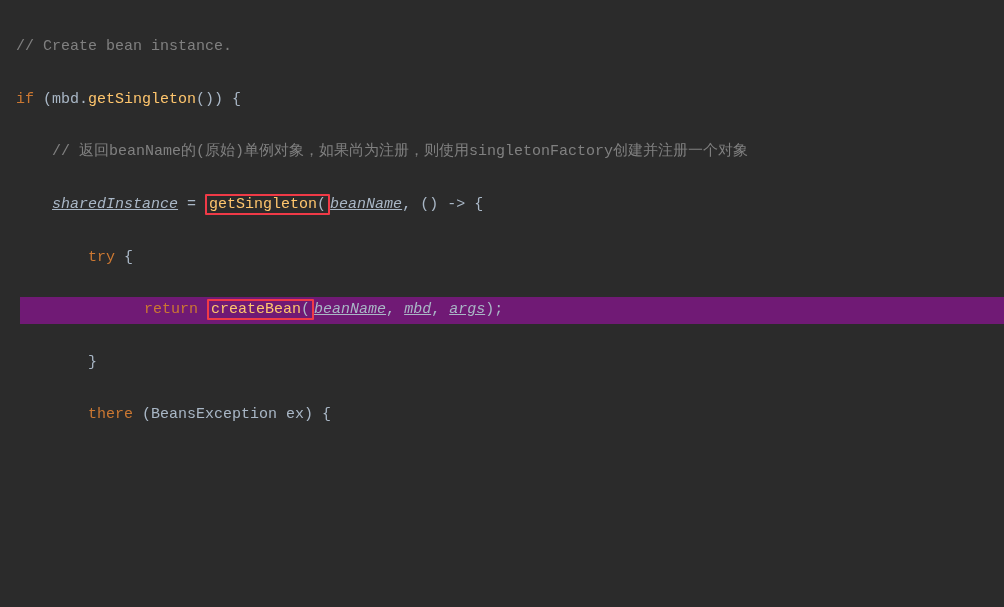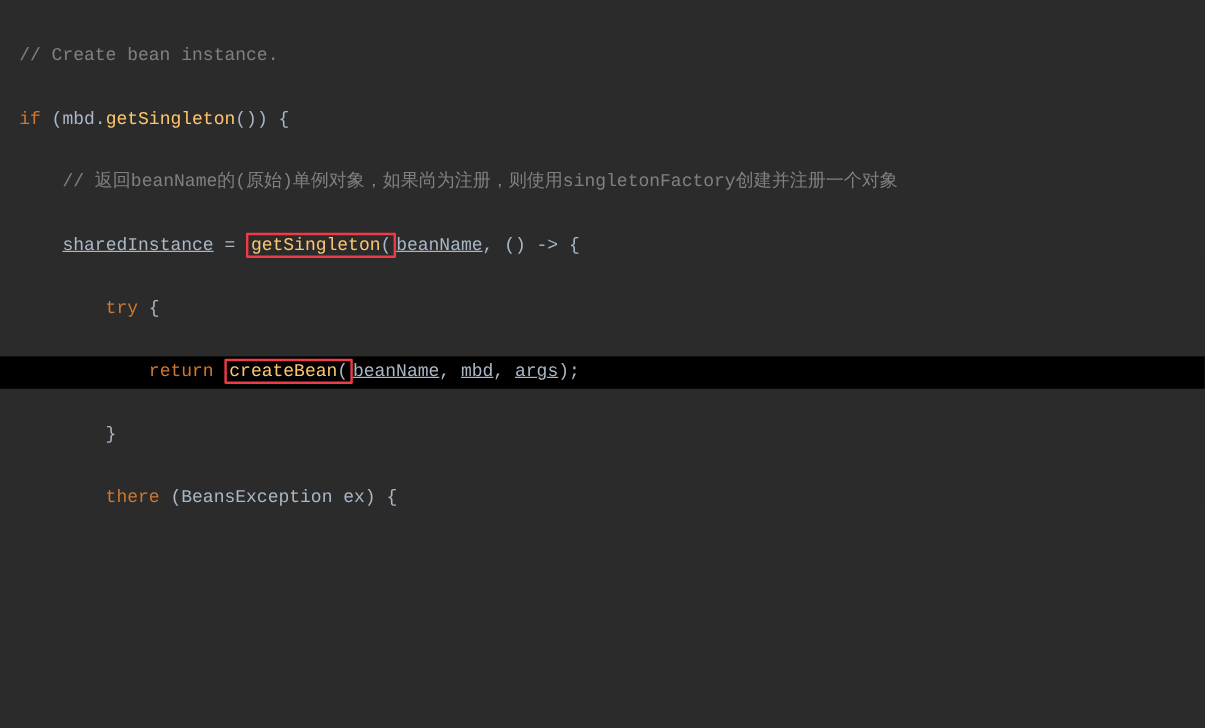--- a/index.html
+++ b/index.html
@@ -16,27 +16,28 @@
   .editor {
     padding: 8px 0 0 0;
     white-space: pre;
     position: relative;
   }
   .line {
     padding-left: 16px;
     color: #a9b7c6;
   }
   .hl-line {
-    background: #000000;
+    background: #701a75;
+    margin-left: 20px;
   }
   .comment  { color: #808080; }
   .keyword  { color: #cc7832; }
   .ident    { color: #a9b7c6; }
   .method   { color: #ffc66d; }
-  .paramL   { color: #a9b7c6; text-decoration: underline; text-decoration-color: #a9b7c6; }
+  .paramL   { color: #a9b7c6; text-decoration: underline; text-decoration-color: #a9b7c6; font-style: italic; }
   .box-red  { border: 2px solid #f03a47; padding: 0 2px; border-radius: 1px; }
   .hl-method { color: #ffc66d; text-align: center; }
 </style>
 </head>
 <body>
 
 <div class="editor">
 <div class="line"><span class="comment">// Create bean instance.</span></div>
 <div class="line"><span class="keyword">if</span><span class="ident"> (mbd.</span><span class="method">getSingleton</span><span class="ident">()) {</span></div>
 <div class="line">    <span class="comment">// 返回beanName的(原始)单例对象，如果尚为注册，则使用singletonFactory创建并注册一个对象</span></div>

